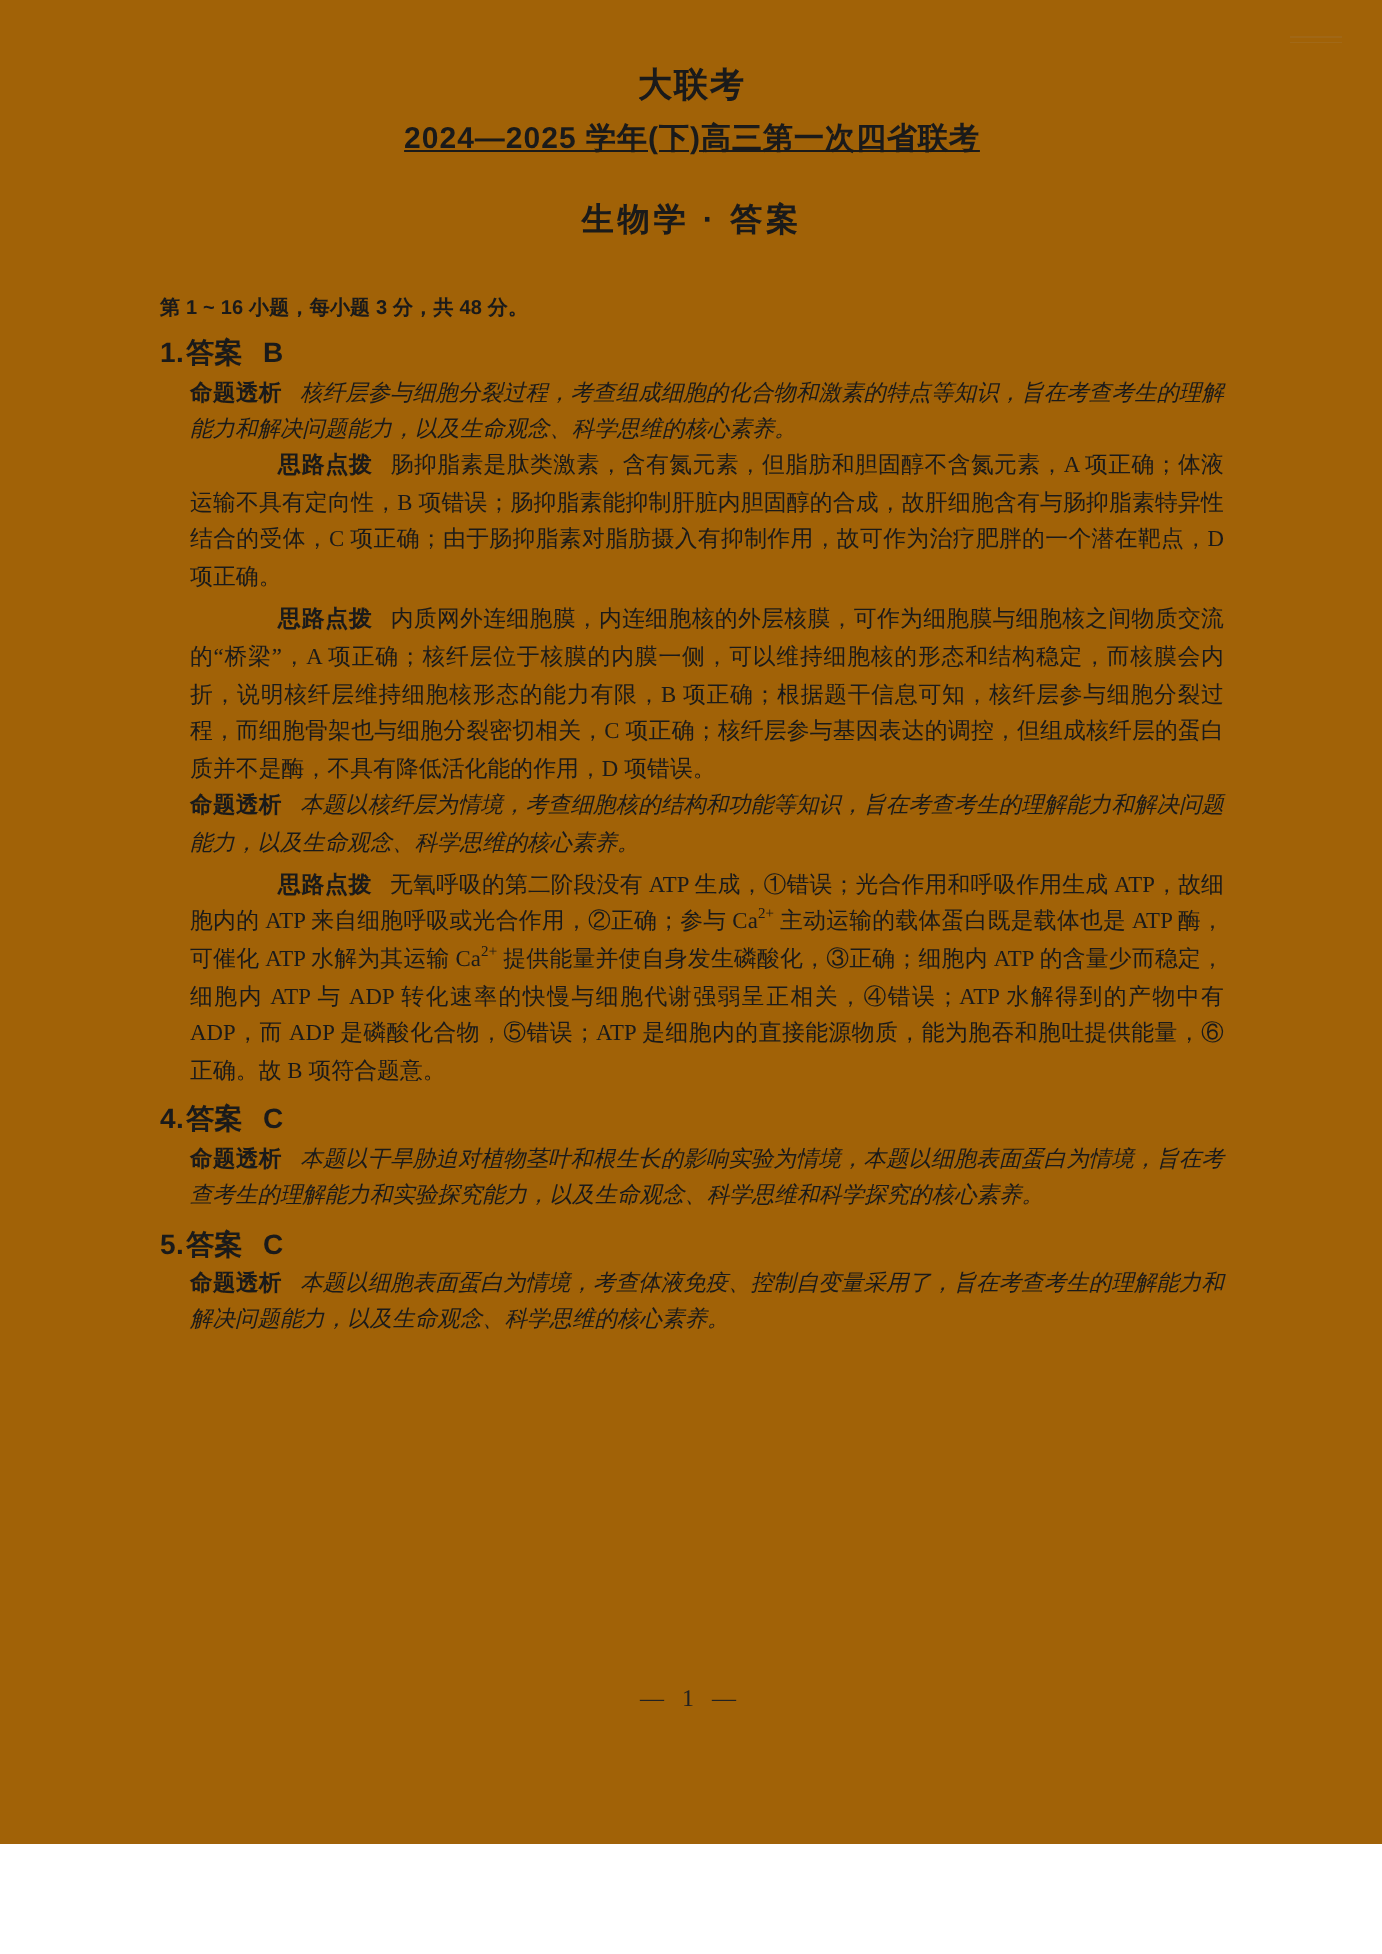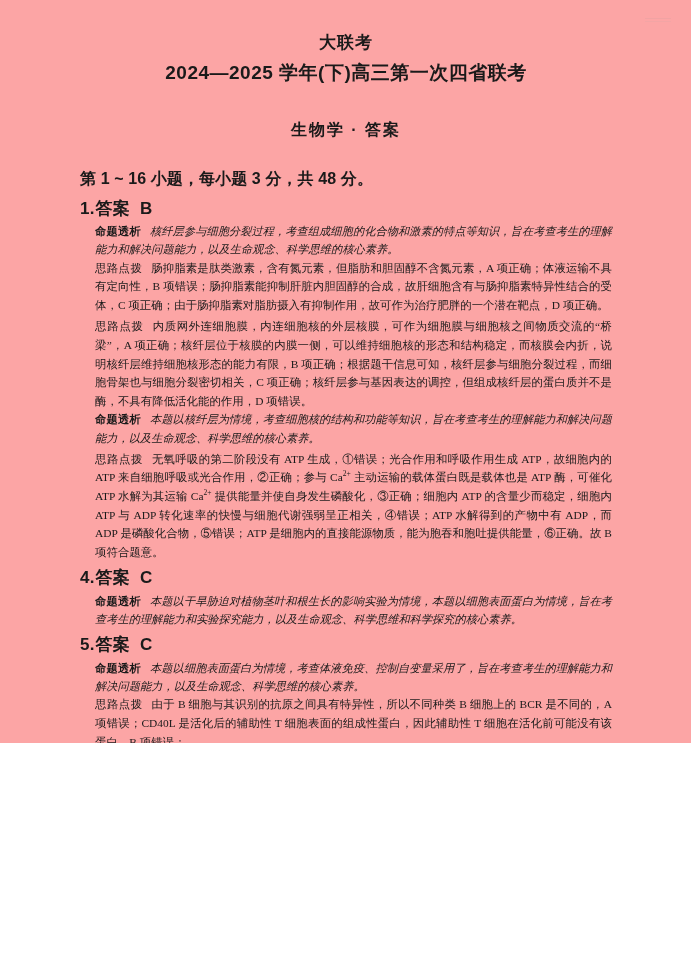--- a/index.html
+++ b/index.html
@@ -8,23 +8,23 @@
     padding: 0;
     background: #ffffff;
   }
   body {
     font-family: "Liberation Serif", "DejaVu Serif", serif;
     color: #1a1a1a;
   }
   .page {
     position: relative;
     width: 691px;
-    height: 743px;
+    height: 922px;
     box-sizing: border-box;
-    background: #fca5a5;
+    background: #a16207;
     overflow: hidden;
   }
   .scan-artifact {
     position: absolute;
     top: 14px;
     right: 20px;
     width: 26px;
     height: 10px;
     opacity: 0.10;
     background:
@@ -47,51 +47,52 @@
   .title-main {
     font-family: "Liberation Sans", "DejaVu Sans", sans-serif;
     font-weight: bold;
     font-size: 17px;
     letter-spacing: 1px;
     line-height: 1.5;
   }
   .title-sub {
     font-family: "Liberation Sans", "DejaVu Sans", sans-serif;
     font-weight: bold;
-    font-size: 19px;
+    font-size: 15px;
     letter-spacing: 0.5px;
     line-height: 1.6;
     margin-top: 2px;
+    text-decoration: underline;
   }
   .title-subject {
     font-family: "Liberation Sans", "DejaVu Sans", sans-serif;
     font-weight: bold;
     font-size: 16px;
     letter-spacing: 2px;
-    margin-top: 32px;
+    margin-top: 18px;
   }
 
   
   .section-note {
     margin-top: 26px;
     font-family: "Liberation Sans", "DejaVu Sans", sans-serif;
     font-weight: bold;
-    font-size: 16px;
+    font-size: 10px;
     letter-spacing: 0.1px;
     line-height: 1.55;
   }
 
   
   .answer-item {
     margin-top: 3px;
   }
   .answer-line {
     font-family: "Liberation Sans", "DejaVu Sans", sans-serif;
     font-weight: bold;
-    font-size: 17px;
+    font-size: 14px;
     line-height: 1.62;
     letter-spacing: 0.2px;
     white-space: nowrap;
   }
   .answer-line .ans-num { margin-right: 1px; }
   .answer-line .ans-label { margin-right: 10px; }
   .answer-line .ans-value { letter-spacing: 0.5px; }
 
   
   .para {
@@ -116,23 +117,24 @@
     margin-right: 9px;
   }
   
   .para.song {
     font-family: "Liberation Serif", "DejaVu Serif", serif;
     font-style: normal;
     font-size: 11.4px;
   }
   .para.song .lead {
     font-family: "Liberation Sans", "DejaVu Sans", sans-serif;
-    font-weight: normal;
+    font-weight: bold;
     letter-spacing: 0.3px;
     margin-right: 9px;
+    margin-left: 44px;
   }
   sup {
     font-size: 0.66em;
     vertical-align: super;
     line-height: 0;
   }
 
   
   .page-footer {
     position: absolute;
@@ -176,21 +178,20 @@
         <div class="answer-item">
           <div class="para song"><span class="lead">思路点拨</span><span>无氧呼吸的第二阶段没有 ATP 生成，①错误；光合作用和呼吸作用生成 ATP，故细胞内的 ATP 来自细胞呼吸或光合作用，②正确；参与 Ca<sup>2+</sup> 主动运输的载体蛋白既是载体也是 ATP 酶，可催化 ATP 水解为其运输 Ca<sup>2+</sup> 提供能量并使自身发生磷酸化，③正确；细胞内 ATP 的含量少而稳定，细胞内 ATP 与 ADP 转化速率的快慢与细胞代谢强弱呈正相关，④错误；ATP 水解得到的产物中有 ADP，而 ADP 是磷酸化合物，⑤错误；ATP 是细胞内的直接能源物质，能为胞吞和胞吐提供能量，⑥正确。故 B 项符合题意。</span></div>
         </div>
         <div class="answer-item">
           <div class="answer-line"><span class="ans-num">4.</span><span class="ans-label">答案</span><span class="ans-value">C</span></div>
           <div class="para kai"><span class="lead">命题透析</span><span>本题以干旱胁迫对植物茎叶和根生长的影响实验为情境，本题以细胞表面蛋白为情境，旨在考查考生的理解能力和实验探究能力，以及生命观念、科学思维和科学探究的核心素养。</span></div>
         </div>
         <div class="answer-item">
           <div class="answer-line"><span class="ans-num">5.</span><span class="ans-label">答案</span><span class="ans-value">C</span></div>
           <div class="para kai"><span class="lead">命题透析</span><span>本题以细胞表面蛋白为情境，考查体液免疫、控制自变量采用了，旨在考查考生的理解能力和解决问题能力，以及生命观念、科学思维的核心素养。</span></div>
-          <div class="para song"><span class="lead">思路点拨</span><span>由于 B 细胞与其识别的抗原之间具有特异性，所以不同种类 B 细胞上的 BCR 是不同的，A 项错误；CD40L 是活化后的辅助性 T 细胞表面的组成性蛋白，因此辅助性 T 细胞在活化前可能没有该蛋白，B 项错误；</span></div>
         </div>
       </div>
 
   </div>
 
   <div class="page-footer">— 1 —</div>
 
 </div>
 
 </body></html>

